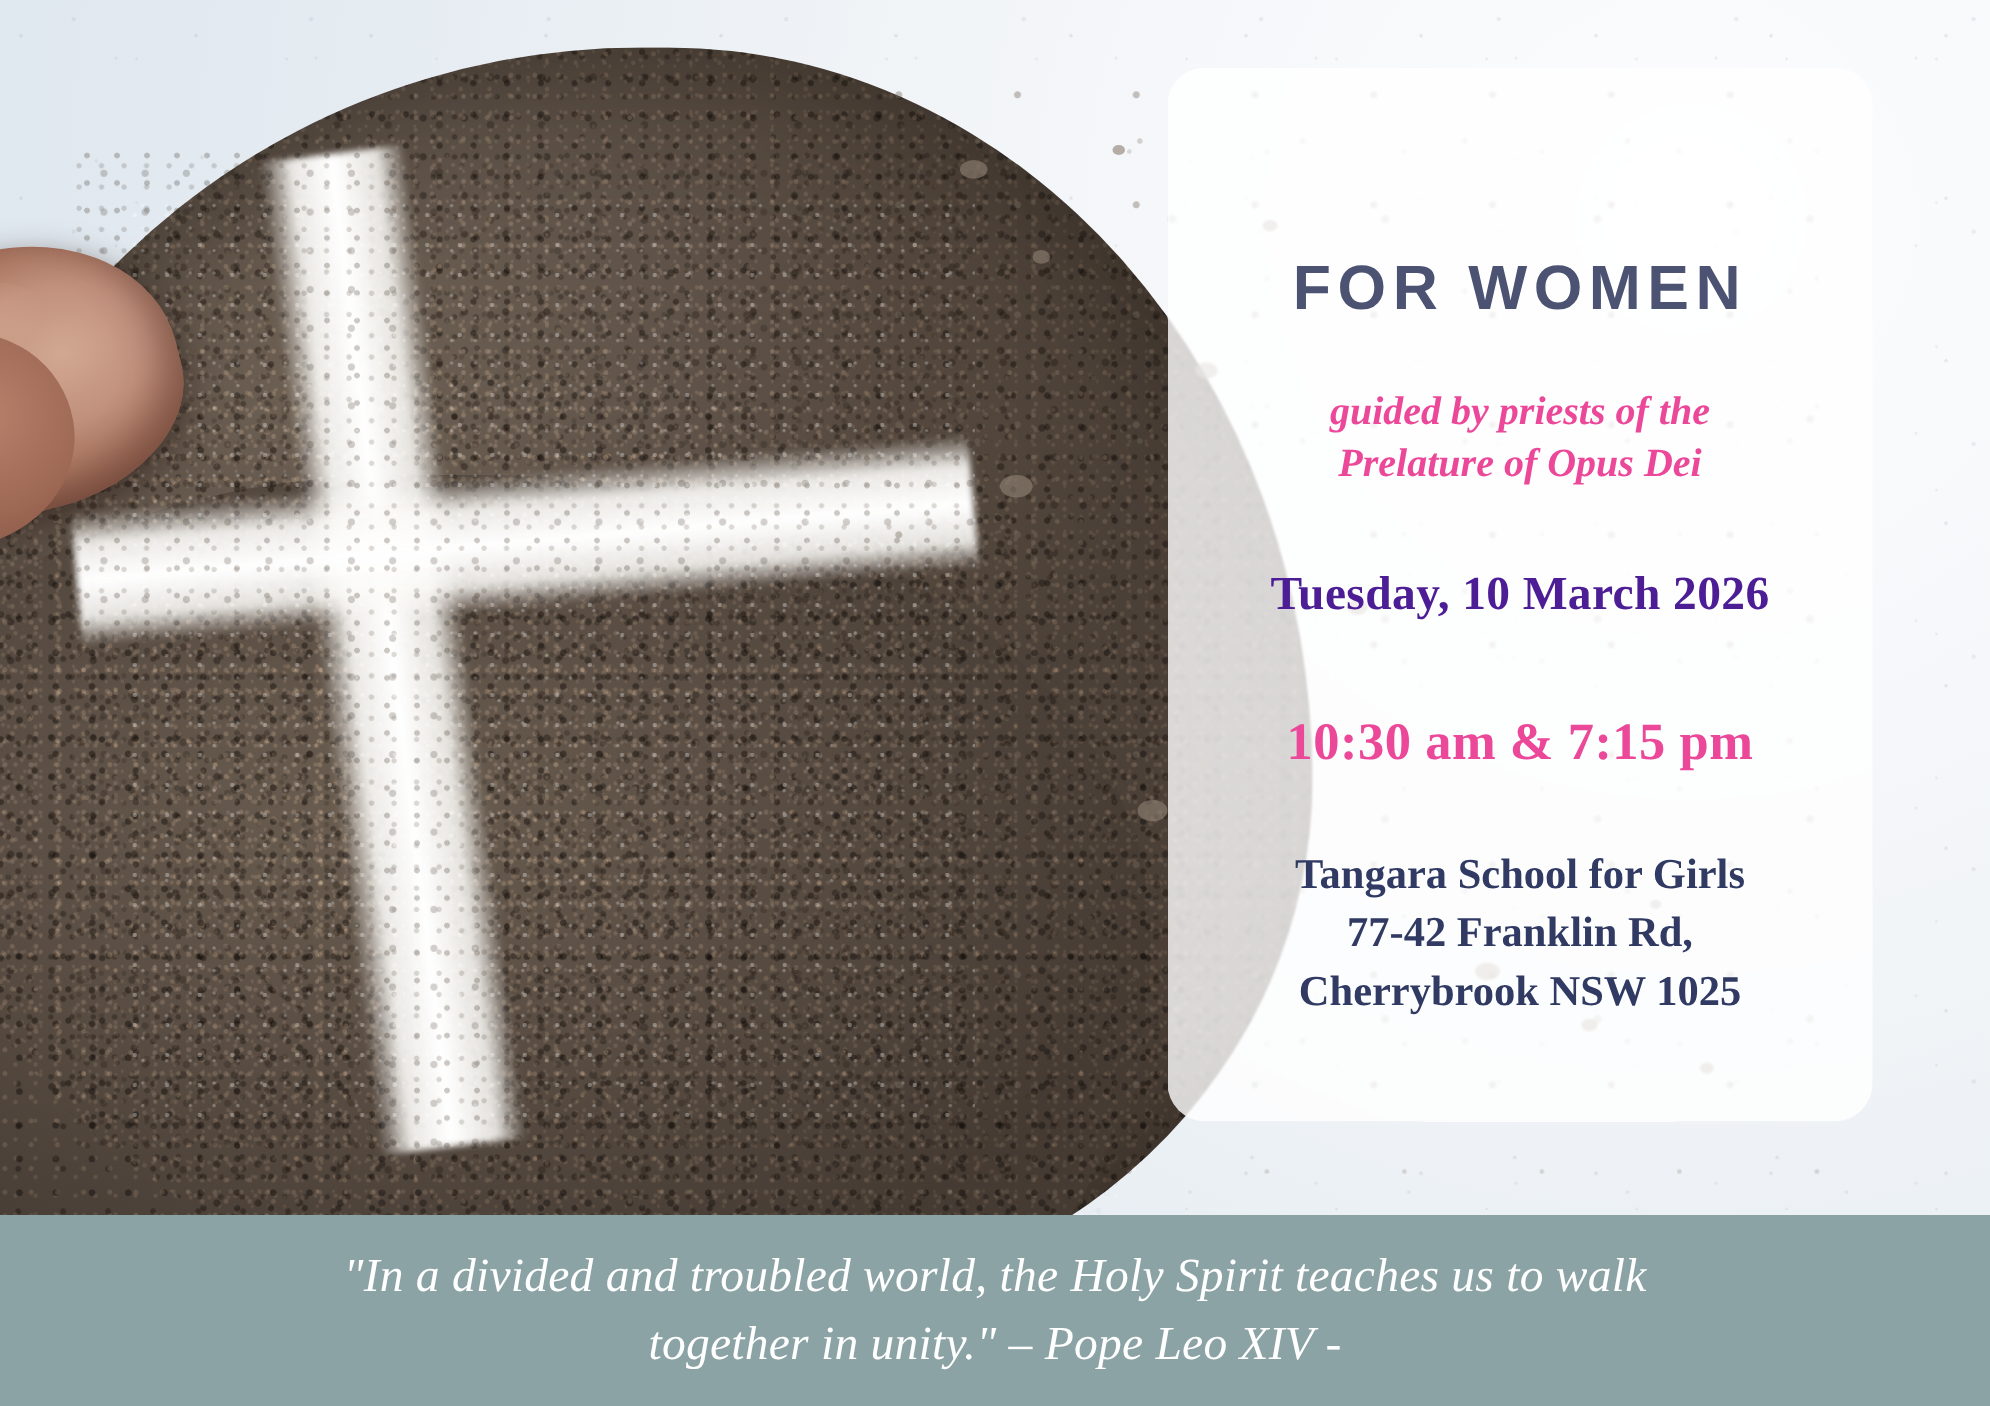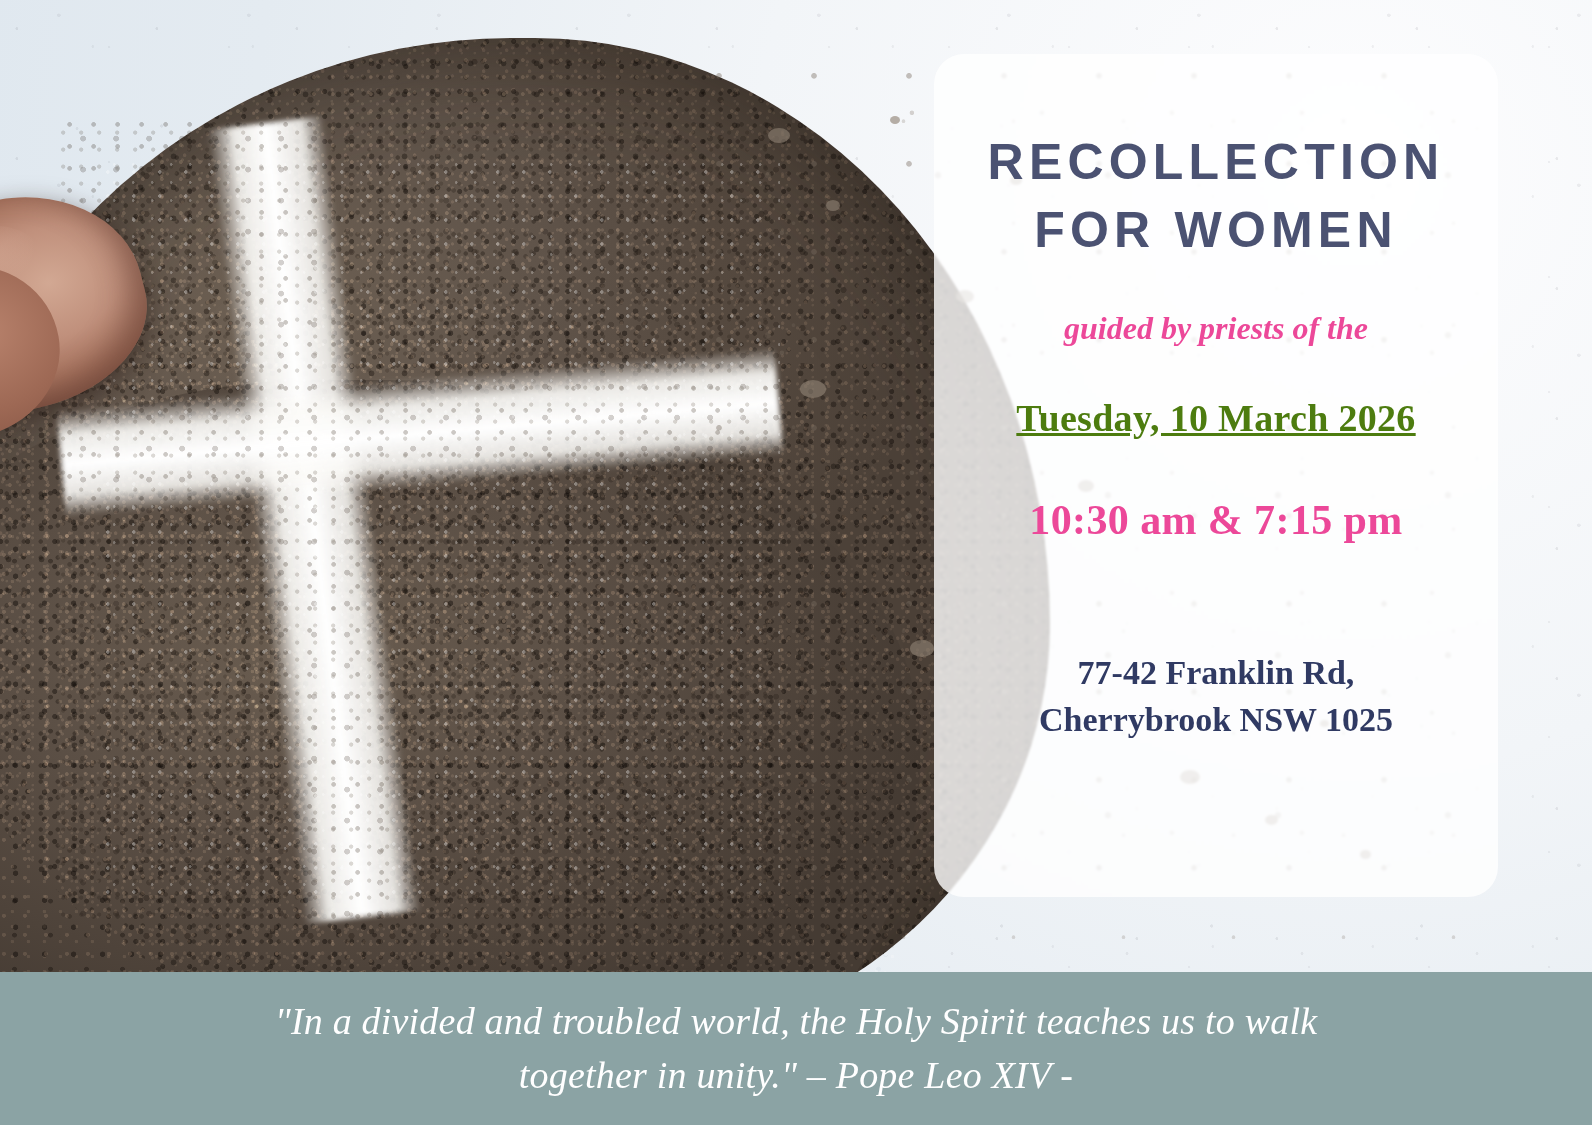--- a/index.html
+++ b/index.html
@@ -244,29 +244,28 @@
     padding-top: 44px;
     color: #ec4899;
     font-family: "Liberation Serif", serif;
     font-style: italic;
     font-weight: 700;
     font-size: 32px;
     line-height: 1.30;
   }
 
   .date {
-    margin: 0;
+    margin: 16px;
     padding-top: 46px;
-    color: #4d7c0f;
+    color: #4c1d95;
     font-family: "Liberation Serif", serif;
     font-weight: 700;
     font-size: 38px;
     letter-spacing: .3px;
     line-height: 1.2;
-    text-decoration: underline;
   }
 
   .time {
     margin: 0;
     padding-top: 54px;
     color: #ec4899;
     font-family: "Liberation Serif", serif;
     font-weight: 700;
     font-size: 42px;
     letter-spacing: .4px;
@@ -344,34 +343,35 @@
     </div>
 
     <div class="finger"></div>
     <div class="finger-knuckle"></div>
   </div>
 
   <div class="card">
     <div class="card-inner">
 
       <h1 class="title">
-        <span>RECOLLECTION</span><br>
+        <br>
         <span>FOR WOMEN</span>
       </h1>
 
       <p class="subtitle">
         <span>guided by priests of the</span><br>
+        <span>Prelature of Opus Dei</span>
       </p>
 
       <p class="date">Tuesday, 10 March 2026</p>
 
       <p class="time">10:30 am &amp; 7:15 pm</p>
 
       <p class="venue">
-        <br>
+        <span>Tangara School for Girls</span><br>
         <span>77-42 Franklin Rd,</span><br>
         <span>Cherrybrook NSW 1025</span>
       </p>
 
     </div>
   </div>
 
   <div class="quote-band">
     <p class="quote-text">
       <span>"In a divided and troubled world, the Holy Spirit teaches us to walk</span><br>

